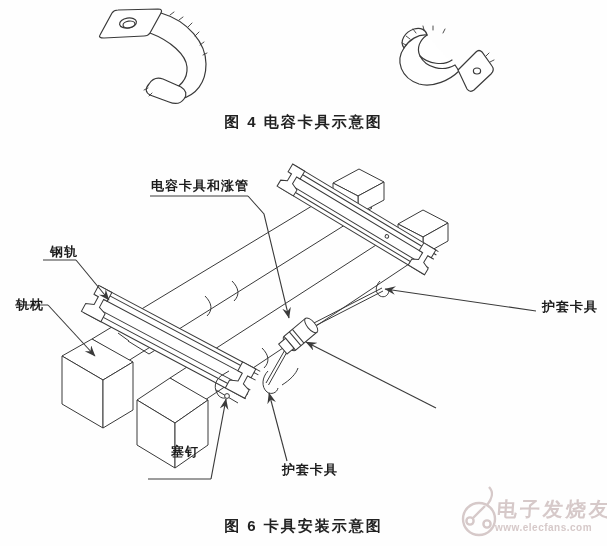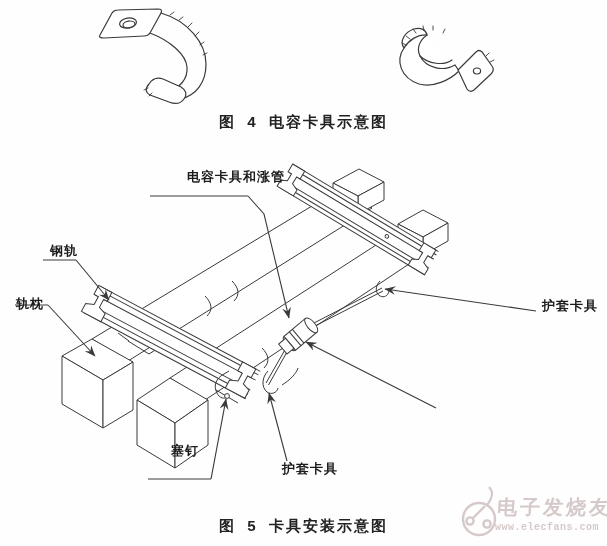--- a/index.html
+++ b/index.html
@@ -1,17 +1,17 @@
 <!DOCTYPE html>
 <html><head>
 <meta charset="utf-8">
 <style>
   html,body{margin:0;padding:0;background:#fff;}
   #page{position:relative;width:607px;height:546px;background:#fefefe;overflow:hidden;
-        font-family:Liberation Mono, monospace;}
+        font-family:Liberation Sans, sans-serif;}
   #art{position:absolute;left:0;top:0;}
   .lbl{position:absolute;font-size:13px;font-weight:bold;color:#1c1c1c;
        letter-spacing:1px;white-space:nowrap;line-height:1;}
   .lbl.small{font-size:12.5px;letter-spacing:0;}
   .cap{position:absolute;left:0;width:607px;text-align:center;font-size:15px;
        font-weight:bold;color:#222;letter-spacing:2px;white-space:pre;}
   .wm{position:absolute;color:#d6c9c9;font-weight:bold;white-space:nowrap;line-height:1;}
   .wm-name{font-size:20px;letter-spacing:3px;transform:skewX(-4deg);}
   .wm-site{font-size:10px;letter-spacing:.5px;text-align:center;}
 </style>
@@ -169,23 +169,23 @@
     <g stroke="#d6c9c9" stroke-width="2.4" fill="none">
       <circle cx="479" cy="519" r="16"></circle>
       <circle cx="470" cy="521" r="3.6" fill="#fff"></circle>
       <circle cx="487" cy="524" r="3.6" fill="#fff"></circle>
       <path d="M473,518 L485,506"></path>
       <path d="M487,505 C492,499 494,492 489,487"></path>
     </g>
   </svg>
 
   <div class="cap" style="top:113px;">图 4 电容卡具示意图</div>
-  <div class="cap" style="top:517px;">图 5 卡具安装示意图</div>
+  <div class="cap" style="top:517px;">图 6 卡具安装示意图</div>
 
-  <div class="lbl" style="left:151px;top:171px;margin-left:36px;">电容卡具和涨管</div>
+  <div class="lbl" style="left:151px;top:179px;">电容卡具和涨管</div>
   <div class="lbl" style="left:50px;top:245px;">钢轨</div>
   <div class="lbl" style="left:16px;top:298px;">轨枕</div>
   <div class="lbl" style="left:542px;top:300px;">护套卡具</div>
   <div class="lbl" style="left:171px;top:445px;">塞钉</div>
   <div class="lbl" style="left:282px;top:463px;">护套卡具</div>
 
   <div class="wm wm-name" style="left:497px;top:499px;">电子发烧友</div>
   <div class="wm wm-site" style="left:495px;top:523px;">www.elecfans.com</div>
 </div>
 

